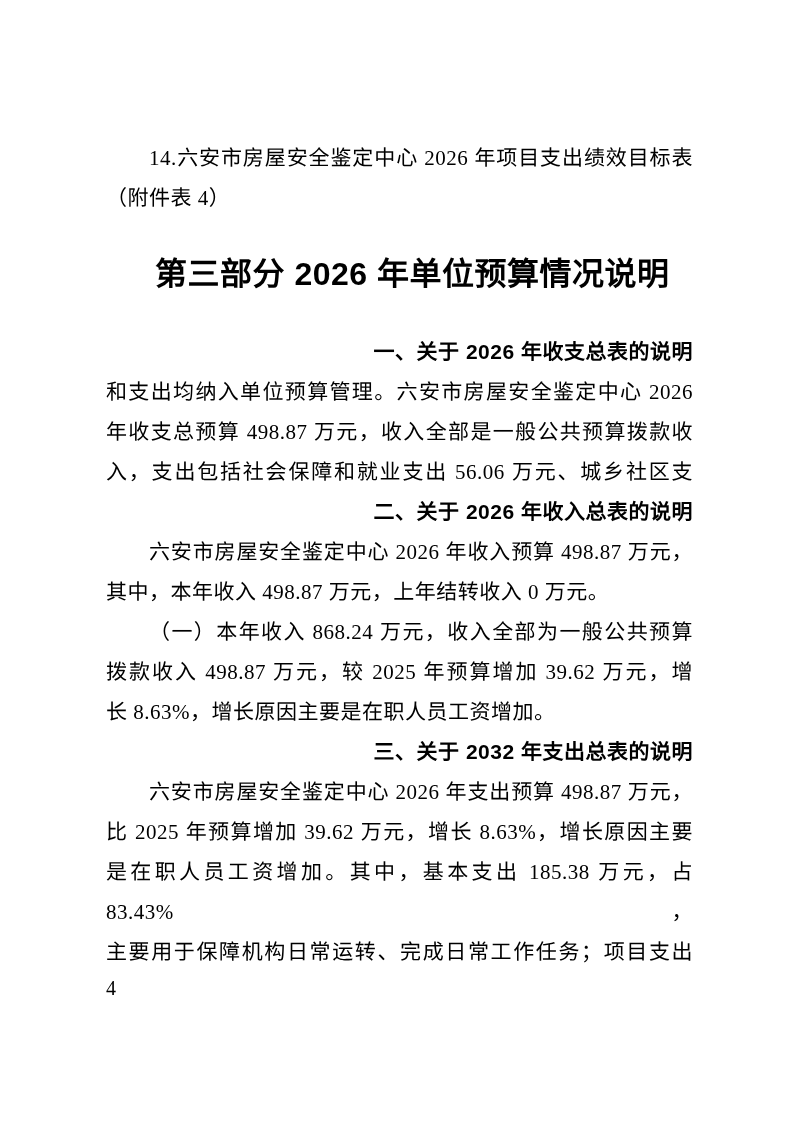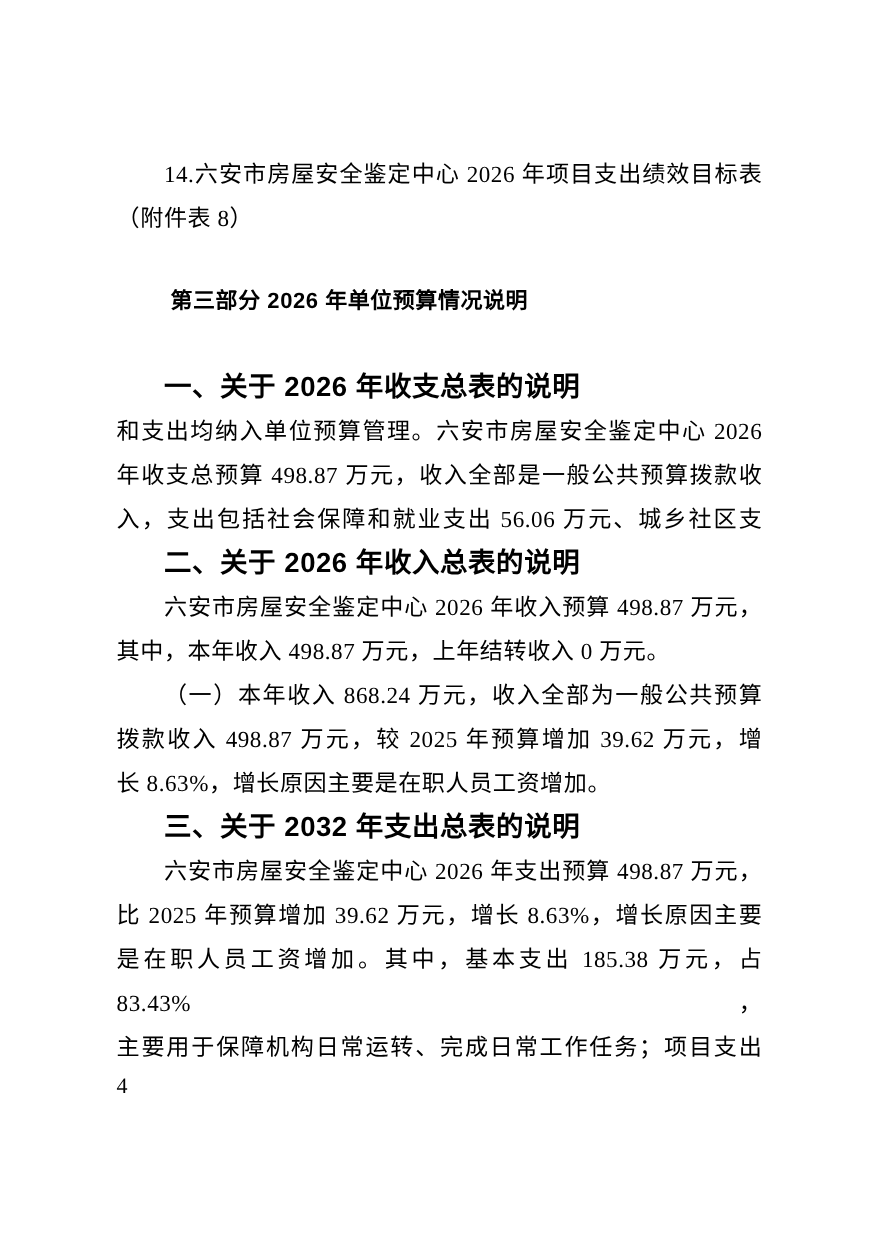--- a/index.html
+++ b/index.html
@@ -36,47 +36,48 @@
   .indent {
     text-indent: 43px;
   }
   
   .heading {
     font-family: "Liberation Sans", "DejaVu Sans", sans-serif;
     font-weight: bold;
     letter-spacing: 0.5px;
   }
   .part-heading {
-    font-size: 20px;
+    font-size: 32px;
     line-height: 44px;
     margin-top: 34px;
     text-indent: 49px;
   }
   .sec-heading {
-    font-size: 25px;
+    font-size: 21px;
     line-height: 40px;
     text-indent: 43px;
+    text-align: right;
   }
   .sec-heading.first {
     margin-top: 36px;
   }
   .page-number {
     font-size: 20px;
     line-height: 28px;
     margin-top: 2px;
   }
 </style>
 </head>
 <body>
 
 <div class="page">
 
   <div>
     <div class="line just indent">14.六安市房屋安全鉴定中心 2026 年项目支出绩效目标表</div>
-    <div class="line">（附件表 8）</div>
+    <div class="line">（附件表 4）</div>
   </div>
 
   <div class="heading part-heading">第三部分 2026 年单位预算情况说明</div>
 
   <div>
     <div class="heading sec-heading first">一、关于 2026 年收支总表的说明</div>
     <div>
       <div class="line just">和支出均纳入单位预算管理。六安市房屋安全鉴定中心 2026</div>
       <div class="line just">年收支总预算 498.87 万元，收入全部是一般公共预算拨款收</div>
       <div class="line just">入，支出包括社会保障和就业支出 56.06 万元、城乡社区支</div>

